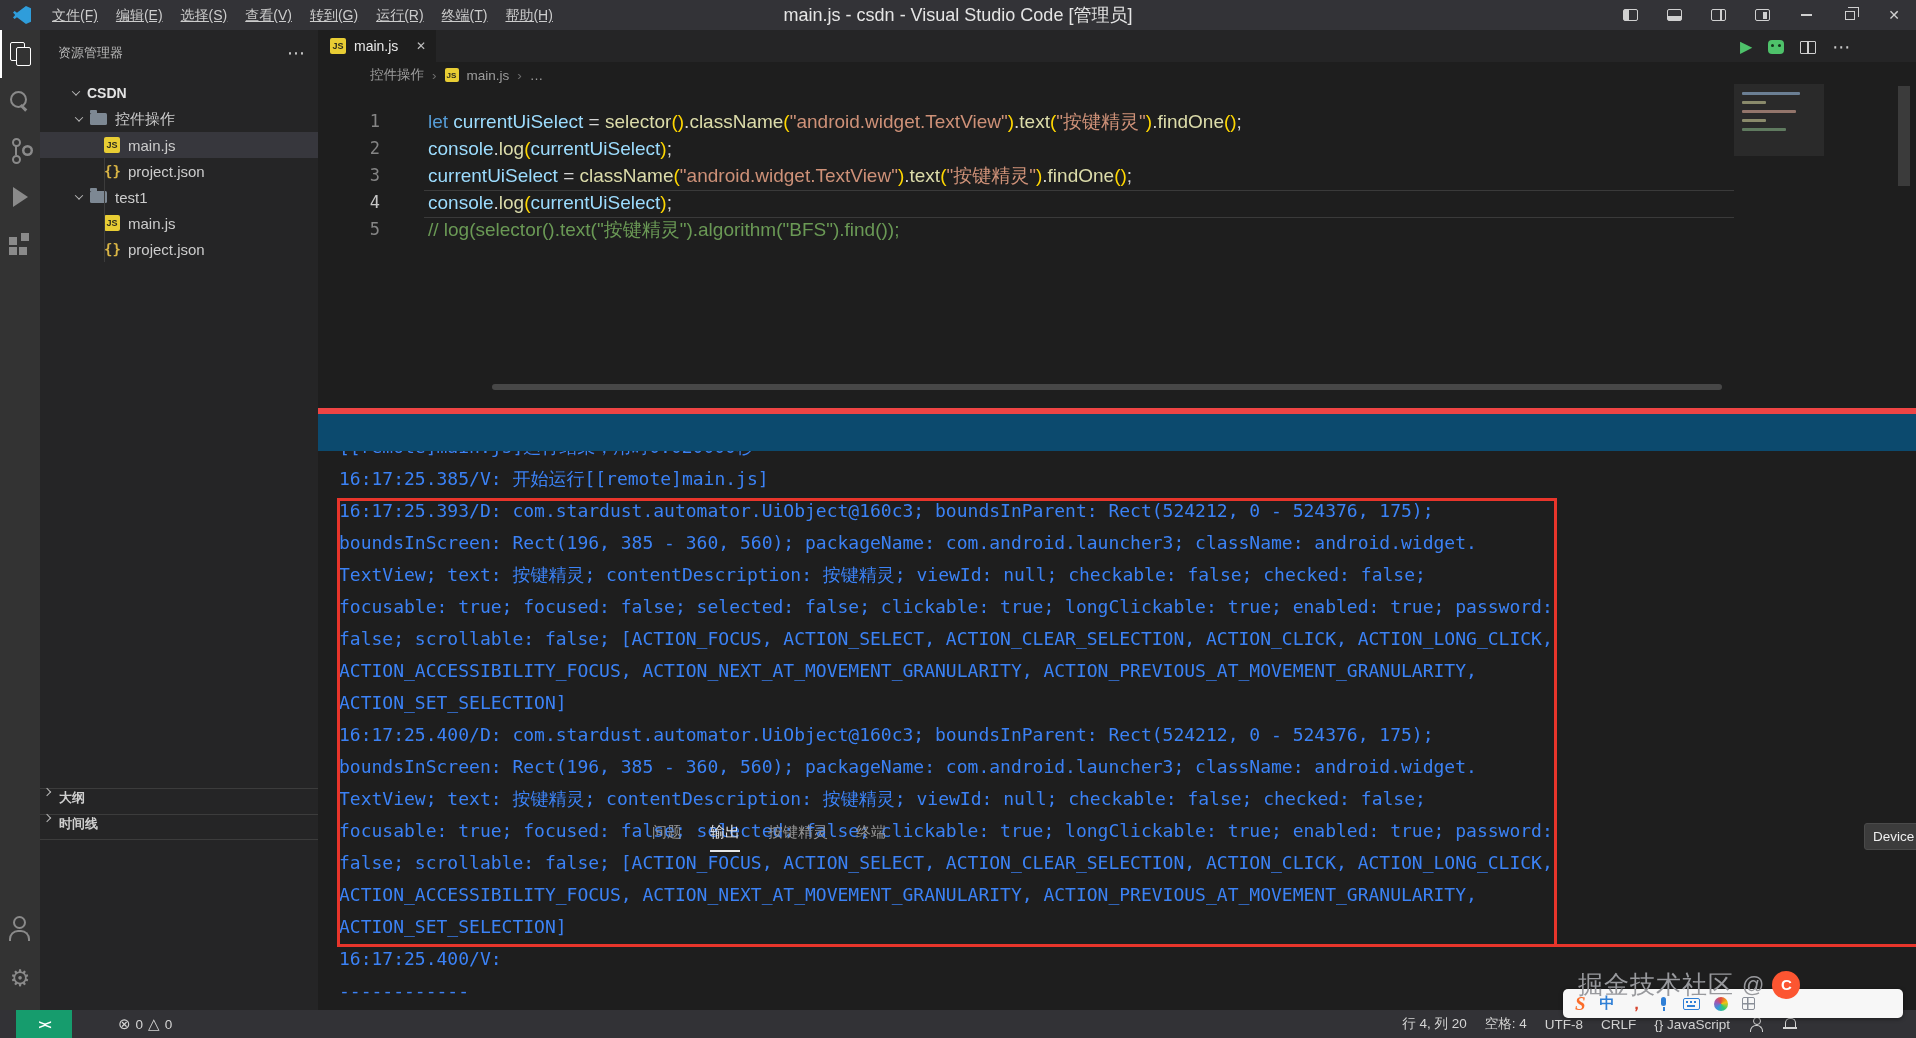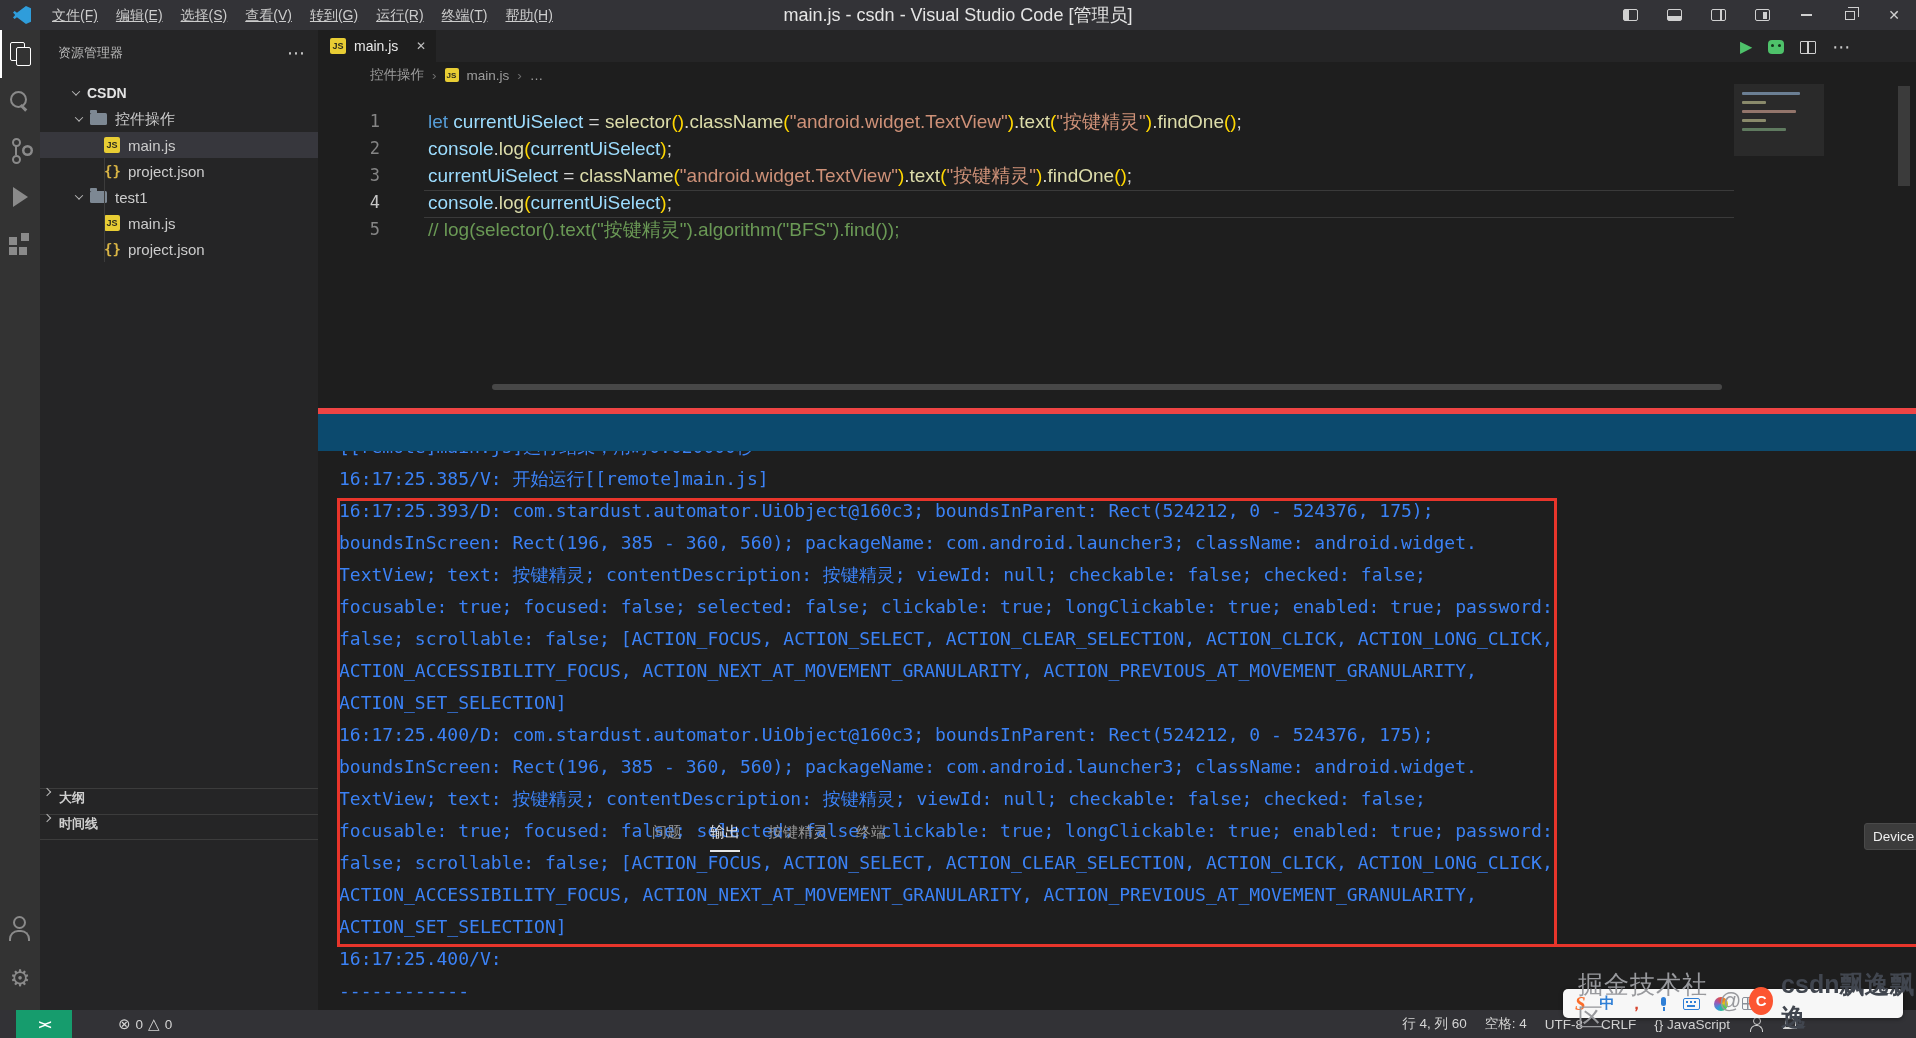--- a/index.html
+++ b/index.html
@@ -323,21 +323,21 @@
 
   <footer id="statusbar">
     <div id="remote-badge">&gt;&lt;</div>
     <div id="problems">
       <span class="g">⊗</span>
       <span>0</span>
       <span class="g">△</span>
       <span>0</span>
     </div>
     <div id="status-right">
-        <span class="sb-item">行 4, 列 60</span>
+        <span class="sb-item">行 4, 列 20</span>
         <span class="sb-item">空格: 4</span>
         <span class="sb-item">UTF-8</span>
         <span class="sb-item">CRLF</span>
         <span class="sb-item">{} JavaScript</span>
         <span class="person-ic"></span>
         <span class="bell-ic"></span>
       </div>
   </footer>
 
   <div id="ime-bar">
@@ -346,16 +346,15 @@
     <span class="ime-comma">，</span>
     <span class="ime-mic"></span>
     <span class="ime-kbd"></span>
     <span class="ime-pal"></span>
     <span class="ime-grid"></span>
   </div>
   <div id="watermark">
     <span id="wm-juejin">掘金技术社区</span>
     <span id="wm-at">@</span>
     <span id="csdn-logo">C</span>
-    <span id="wm-csdn">csdn飘逸飘逸</span>
   </div>
 
 </div>
 
 </body></html>

